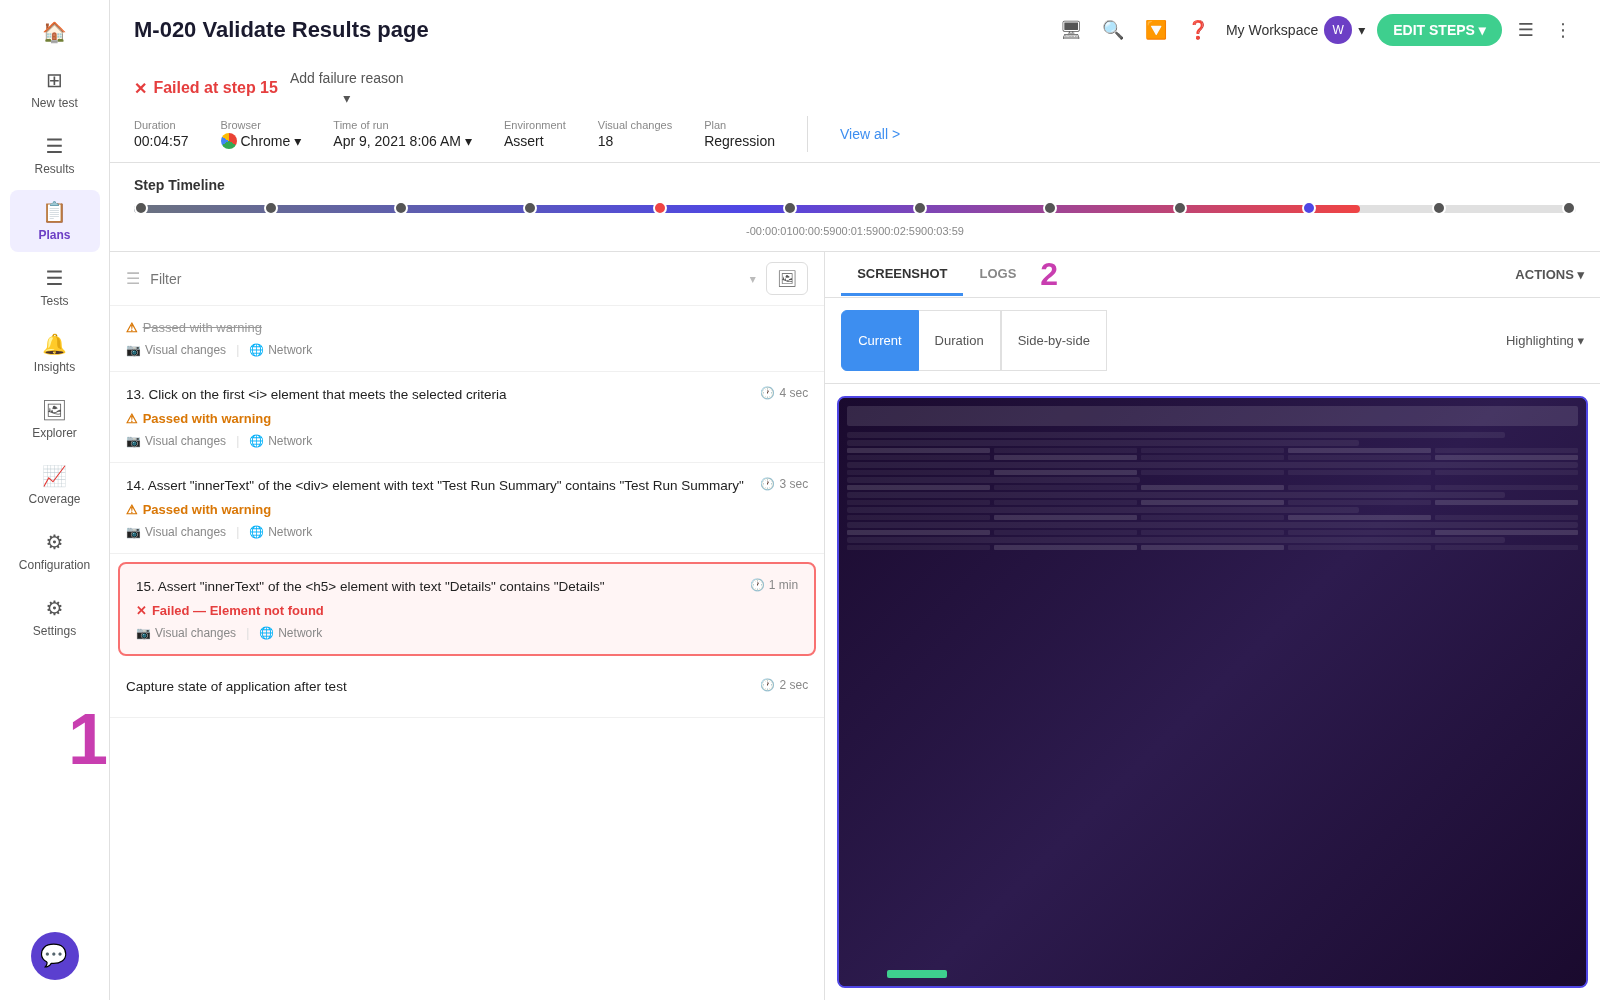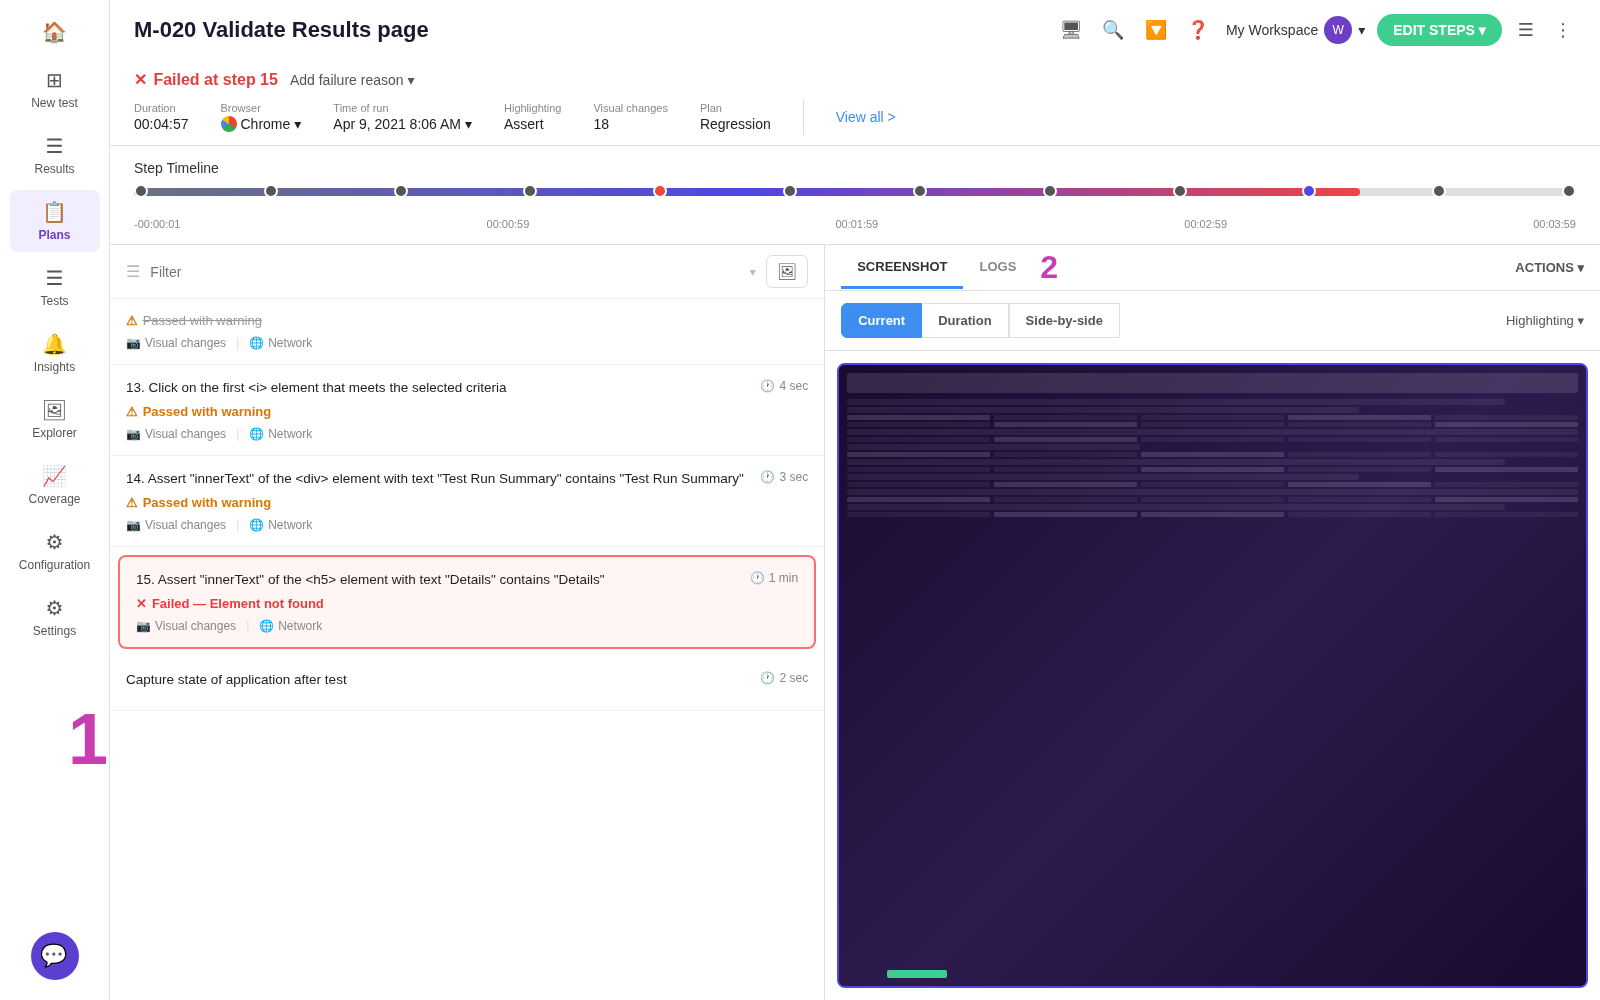--- a/index.html
+++ b/index.html
@@ -85,21 +85,21 @@
       align-items: center;
       gap: 12px;
       margin-bottom: 10px;
     }
     .failed-badge {
       display: flex; align-items: center; gap: 6px;
       color: #e53e3e; font-weight: 700; font-size: 16px;
     }
     .add-failure {
       display: flex; align-items: center; gap: 4px;
-      color: #555; font-size: 14px; cursor: pointer;
+      color: #555; font-size: 14px; cursor: pointer; flex-direction: column;
     }
 
     
     .meta-row {
       display: flex;
       align-items: center;
       gap: 32px;
     }
     .meta-item { display: flex; flex-direction: column; gap: 2px; }
     .meta-label { font-size: 11px; color: #888; text-transform: none; }
@@ -116,21 +116,21 @@
       overflow: hidden;
       padding: 0;
     }
 
     
     .timeline-section {
       background: #fff;
       padding: 14px 24px;
       border-bottom: 1px solid #e0e0e0;
     }
-    .timeline-title { font-size: 14px; font-weight: 400; color: #333; margin-bottom: 12px; }
+    .timeline-title { font-size: 14px; font-weight: 700; color: #333; margin-bottom: 12px; }
     .timeline-bar-wrapper { position: relative; }
     .timeline-track {
       height: 8px;
       background: #e0e0e0;
       border-radius: 4px;
       position: relative;
       margin-bottom: 8px;
     }
     .timeline-fill {
       position: absolute;
@@ -148,24 +148,24 @@
     .timeline-dot {
       width: 14px; height: 14px;
       border-radius: 50%;
       background: #555;
       border: 2px solid #fff;
     }
     .timeline-dot.red { background: #ef4444; }
     .timeline-dot.blue { background: #4f46e5; }
     .timeline-labels {
       display: flex;
-      justify-content: space-between;
+      justify-content: center;
       font-size: 11px;
       color: #888;
-      margin-top: 22px;
+      margin-top: 12px;
     }
 
     
     .steps-panel {
       display: flex;
       flex: 1;
       overflow: hidden;
     }
 
     
@@ -281,23 +281,23 @@
 
     
     .view-tabs {
       display: flex;
       align-items: center;
       padding: 12px 16px;
       gap: 0;
       border-bottom: 1px solid #e0e0e0;
     }
     .view-tab {
-      padding: 9px 16px;
+      padding: 22px 16px;
       font-size: 13px;
-      font-weight: 700;
+      font-weight: 400;
       color: #555;
       cursor: pointer;
       border: 1px solid #e0e0e0;
     }
     .view-tab:first-child { border-radius: 6px 0 0 6px; }
     .view-tab:last-child { border-radius: 0 6px 6px 0; border-left: none; }
     .view-tab:nth-child(2) { border-left: none; }
     .view-tab.active { background: #3d8ef0; color: #fff; border-color: #3d8ef0; }
     .highlighting-btn {
       margin-left: auto;
@@ -455,21 +455,21 @@
         </div>
       </div>
       <div class="meta-item">
         <span class="meta-label">Time of run</span>
         <div class="meta-value">
           <span>Apr 9, 2021 8:06 AM</span>
           <span>▾</span>
         </div>
       </div>
       <div class="meta-item">
-        <span class="meta-label">Highlighting</span>
+        <span class="meta-label">Environment</span>
         <span class="meta-value">Assert</span>
       </div>
       <div class="meta-item">
         <span class="meta-label">Visual changes</span>
         <span class="meta-value">18</span>
       </div>
       <div class="meta-item">
         <span class="meta-label">Plan</span>
         <span class="meta-value">Regression</span>
       </div>

